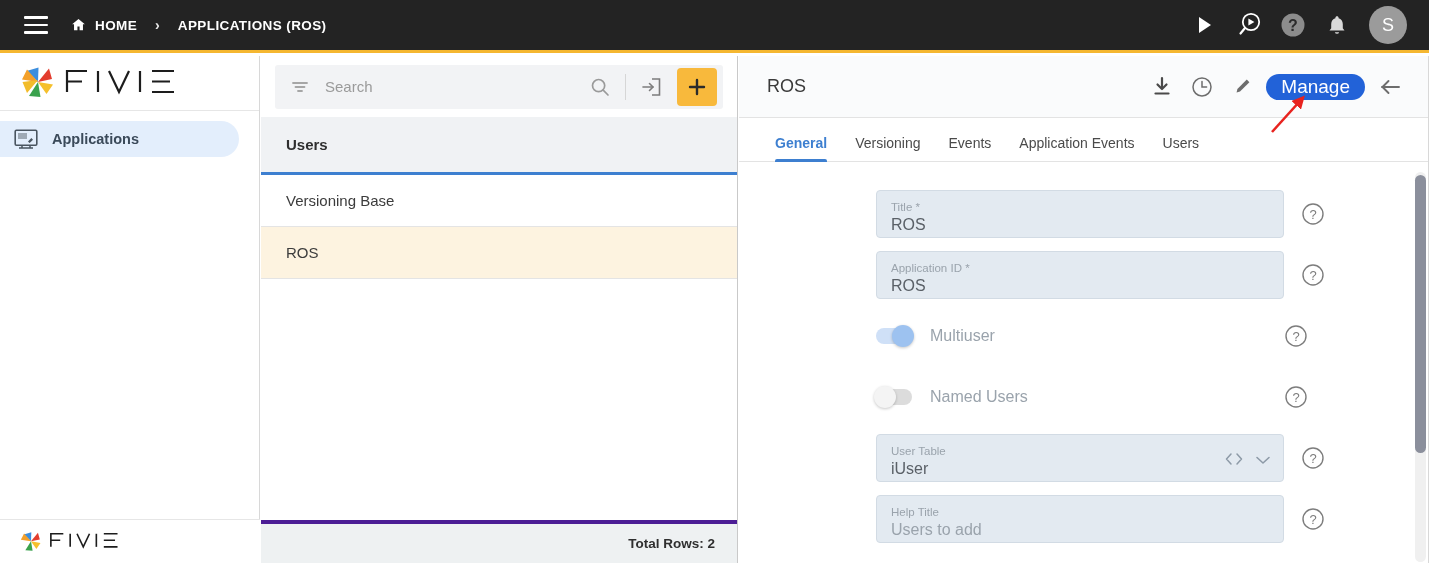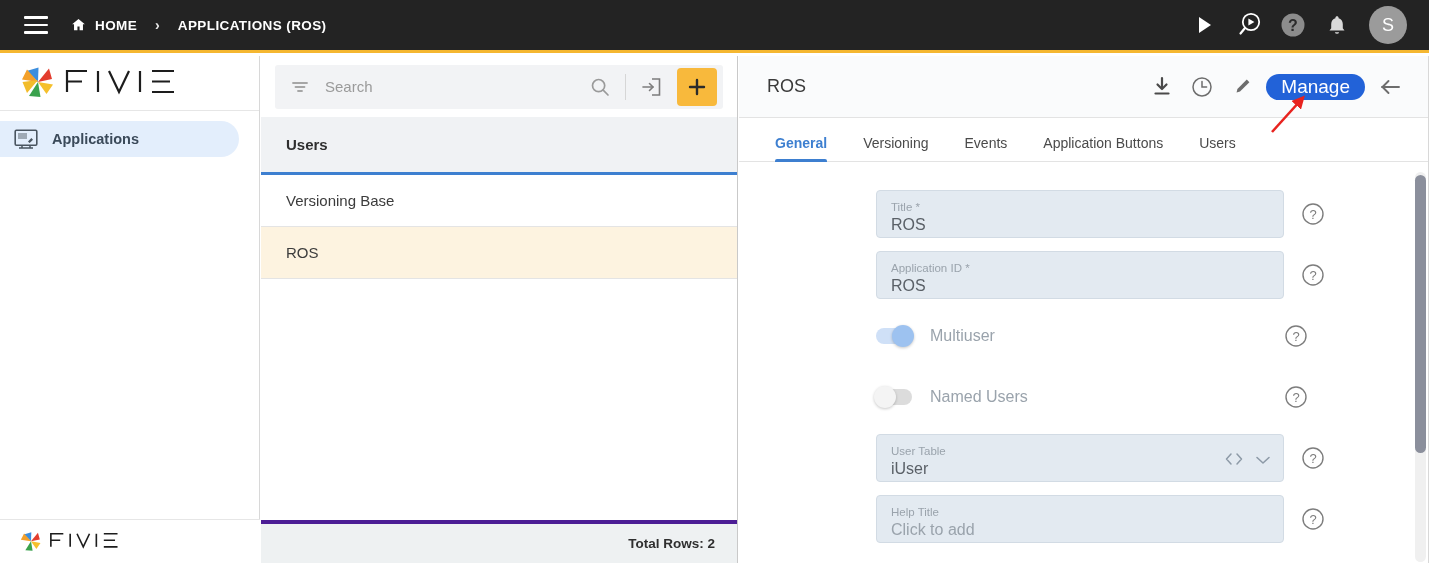--- a/index.html
+++ b/index.html
@@ -127,21 +127,21 @@
   }
   .detail-title { font-size: 18px; color: #3a3a3a; flex: 1; }
   .dh-icon { width: 40px; height: 40px; display: flex; align-items: center; justify-content: center; cursor: pointer; }
   .manage-btn {
     background: #2262d8; color: #fff; border: none; border-radius: 16px;
     height: 26px; padding: 0 15px; font-size: 19px; cursor: pointer;
     font-family: "Liberation Sans", sans-serif; margin: 0 6px 0 4px;
   }
   .tabs {
     height: 44px; display: flex; align-items: flex-end; padding-left: 22px;
-    border-bottom: 1px solid #e3e3e3; background: #fff; gap: 8px;
+    border-bottom: 1px solid #e3e3e3; background: #fff;
   }
   .tab {
     font-size: 14px; color: #4a4a4a; padding: 0 14px 10px 14px; cursor: pointer;
     position: relative; white-space: nowrap;
   }
   .tab.active { color: #3d7fd0; font-weight: bold; }
   .tab.active::after {
     content: ""; position: absolute; left: 14px; right: 14px; bottom: -1px;
     height: 3px; background: #3d7fd0; border-radius: 2px 2px 0 0;
   }
@@ -388,21 +388,21 @@
           <line x1="3" y1="10" x2="20" y2="10" stroke="#6d6d6d" stroke-width="1.9" stroke-linecap="round"></line>
           <path d="M9.5 4L3.5 10l6 6" fill="none" stroke="#6d6d6d" stroke-width="1.9" stroke-linecap="round" stroke-linejoin="round"></path>
         </svg>
       </span>
     </div>
 
     <div class="tabs">
       <div class="tab active">General</div>
       <div class="tab">Versioning</div>
       <div class="tab">Events</div>
-      <div class="tab">Application Buttons</div>
+      <div class="tab">Application Events</div>
       <div class="tab">Users</div>
     </div>
 
     <div class="form-scroll">
       <div class="form-inner">
 
         <div class="field-row">
           <div class="field">
             <span class="field-label">Title *</span>
             <span class="field-value">ROS</span>
@@ -475,21 +475,21 @@
             <svg width="24" height="24" viewBox="0 0 24 24">
               <circle cx="12" cy="12" r="10" fill="none" stroke="#7d7d7d" stroke-width="1.4"></circle>
               <text x="12" y="17" font-size="13" font-family="Liberation Sans, sans-serif" fill="#7d7d7d" text-anchor="middle">?</text>
             </svg>
           </span>
         </div>
 
         <div class="field-row">
           <div class="field">
             <span class="field-label">Help Title</span>
-            <span class="field-value placeholder">Click to add</span>
+            <span class="field-value placeholder">Users to add</span>
           </div>
           <span class="help-icon">
             <svg width="24" height="24" viewBox="0 0 24 24">
               <circle cx="12" cy="12" r="10" fill="none" stroke="#7d7d7d" stroke-width="1.4"></circle>
               <text x="12" y="17" font-size="13" font-family="Liberation Sans, sans-serif" fill="#7d7d7d" text-anchor="middle">?</text>
             </svg>
           </span>
         </div>
 
       </div>

